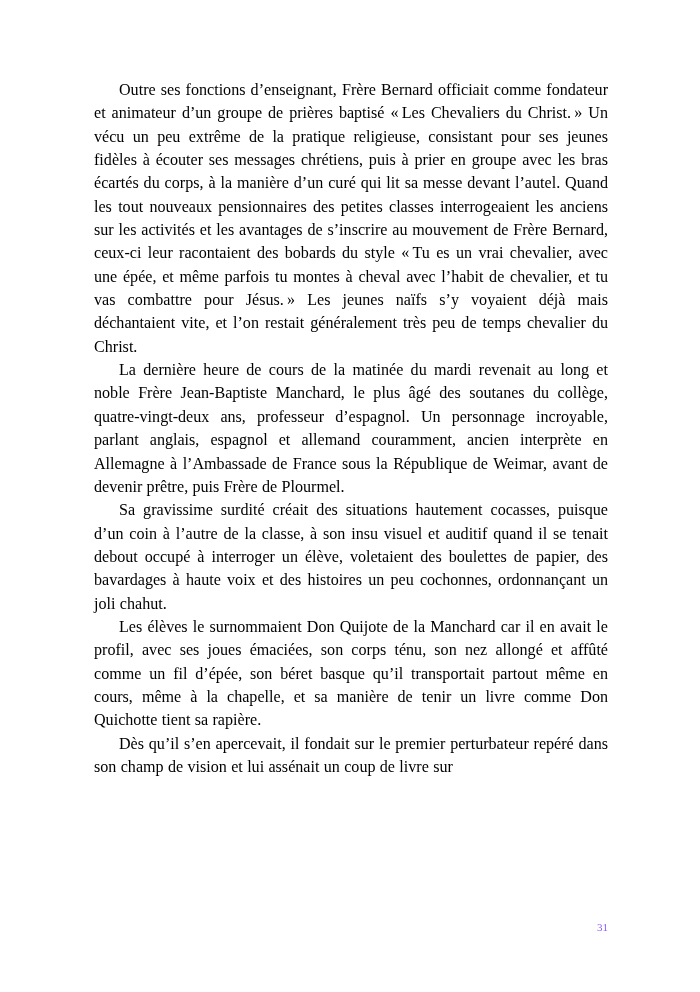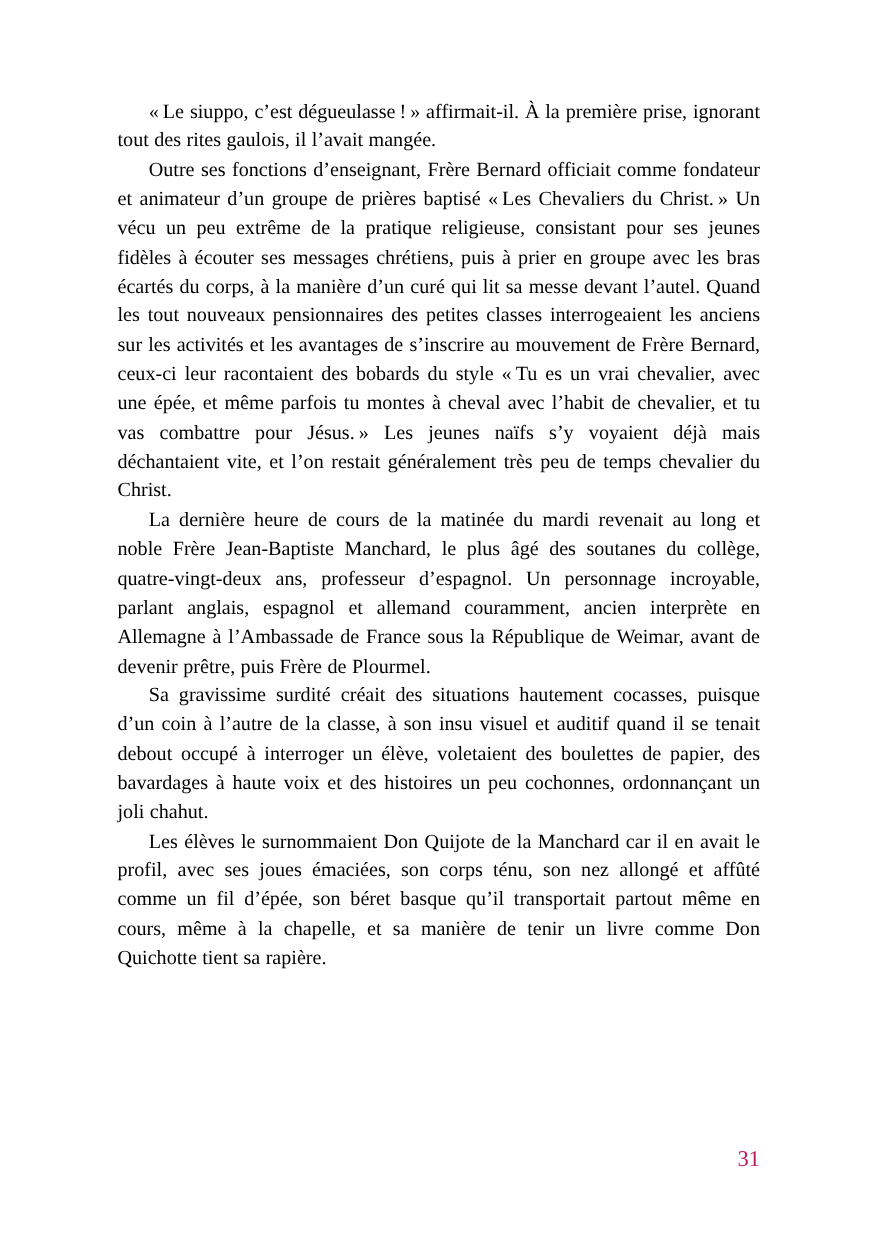--- a/index.html
+++ b/index.html
@@ -39,33 +39,33 @@
   .paragraph:last-of-type {
     text-align-last: left;
   }
   .page-number {
     position: absolute;
     left: 94px;
     top: 916px;
     width: 514px;
     text-align: right;
     font-family: "Liberation Serif", "DejaVu Serif", serif;
-    font-size: 18px;
+    font-size: 11px;
     line-height: 23.35px;
-    color: #be185d;
+    color: #8b5cf6;
   }
 </style>
 </head>
 <body>
 
 <div class="page">
 
   <div class="text-block">
-    <p class="paragraph">« Le siuppo, c’est dégueulasse ! » affirmait-il. À la première prise, ignorant tout des rites gaulois, il l’avait mangée.</p>
     <p class="paragraph">Outre ses fonctions d’enseignant, Frère Bernard officiait comme fondateur et animateur d’un groupe de prières baptisé « Les Chevaliers du Christ. » Un vécu un peu extrême de la pratique religieuse, consistant pour ses jeunes fidèles à écouter ses messages chrétiens, puis à prier en groupe avec les bras écartés du corps, à la manière d’un curé qui lit sa messe devant l’autel. Quand les tout nouveaux pensionnaires des petites classes interrogeaient les anciens sur les activités et les avantages de s’inscrire au mouvement de Frère Bernard, ceux-ci leur racontaient des bobards du style « Tu es un vrai chevalier, avec une épée, et même parfois tu montes à cheval avec l’habit de chevalier, et tu vas combattre pour Jésus. » Les jeunes naïfs s’y voyaient déjà mais déchantaient vite, et l’on restait généralement très peu de temps chevalier du Christ.</p>
     <p class="paragraph">La dernière heure de cours de la matinée du mardi revenait au long et noble Frère Jean-Baptiste Manchard, le plus âgé des soutanes du collège, quatre-vingt-deux ans, professeur d’espagnol. Un personnage incroyable, parlant anglais, espagnol et allemand couramment, ancien interprète en Allemagne à l’Ambassade de France sous la République de Weimar, avant de devenir prêtre, puis Frère de Plourmel.</p>
     <p class="paragraph">Sa gravissime surdité créait des situations hautement cocasses, puisque d’un coin à l’autre de la classe, à son insu visuel et auditif quand il se tenait debout occupé à interroger un élève, voletaient des boulettes de papier, des bavardages à haute voix et des histoires un peu cochonnes, ordonnançant un joli chahut.</p>
     <p class="paragraph">Les élèves le surnommaient Don Quijote de la Manchard car il en avait le profil, avec ses joues émaciées, son corps ténu, son nez allongé et affûté comme un fil d’épée, son béret basque qu’il transportait partout même en cours, même à la chapelle, et sa manière de tenir un livre comme Don Quichotte tient sa rapière.</p>
+    <p class="paragraph">Dès qu’il s’en apercevait, il fondait sur le premier perturbateur repéré dans son champ de vision et lui assénait un coup de livre sur</p>
   </div>
 
   <div class="page-number">31</div>
 
 </div>
 
 </body></html>

